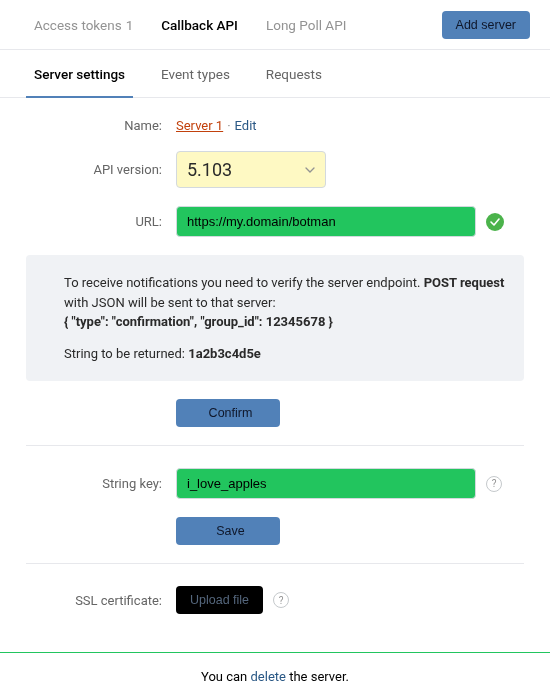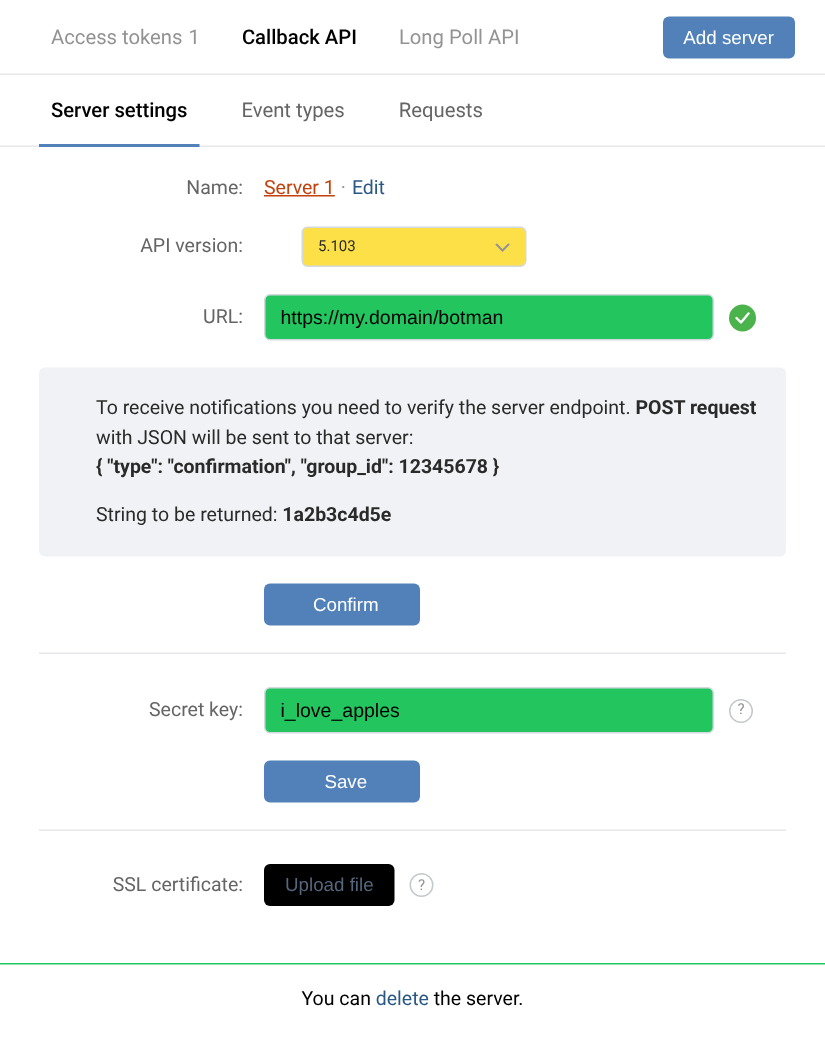--- a/index.html
+++ b/index.html
@@ -27,21 +27,21 @@
       font-size: 13.5px;
     }
     .top-tab.active { color: #000; font-weight: 500; }
     .badge {
       color: #939393;
       margin-left: 4px;
       font-weight: normal;
     }
     .btn-primary {
       background: #5181b8;
-      color: #ffffff;
+      color: #0f172a;
       border: none;
       border-radius: 4px;
       padding: 7px 14px;
       font-size: 12.5px;
       cursor: pointer;
       font-weight: 500;
     }
     .top-tabs .spacer { flex: 1; }
 
     .sub-tabs {
@@ -84,23 +84,22 @@
 
     .select {
       border: 1px solid #d3d9de;
       border-radius: 4px;
       padding: 7px 10px;
       width: 150px;
       display: flex;
       justify-content: space-between;
       align-items: center;
       cursor: pointer;
-      background: #fde047;
-      font-size: 10px;
-      margin-left: 25px;
+      background: #fef9c3;
+      font-size: 18px;
     }
     .chevron {
       width: 10px; height: 10px; display: inline-flex; align-items: center; justify-content: center;
     }
     .chevron svg { width: 10px; height: 6px; }
 
     .text-input {
       border: 1px solid #d3d9de;
       border-radius: 4px;
       padding: 7px 10px;
@@ -233,21 +232,21 @@
     </p>
   </div>
 
   <div class="btn-row">
     <button class="btn-primary">Confirm</button>
   </div>
 
   <div class="divider"></div>
 
   <div class="row">
-    <div class="row-label">Secret key:</div>
+    <div class="row-label">String key:</div>
     <div class="row-value">
       <input type="text" class="text-input" value="i_love_apples" style="">
       <span class="help-circle">?</span>
     </div>
   </div>
 
   <div class="btn-row">
     <button class="btn-primary">Save</button>
   </div>
 

